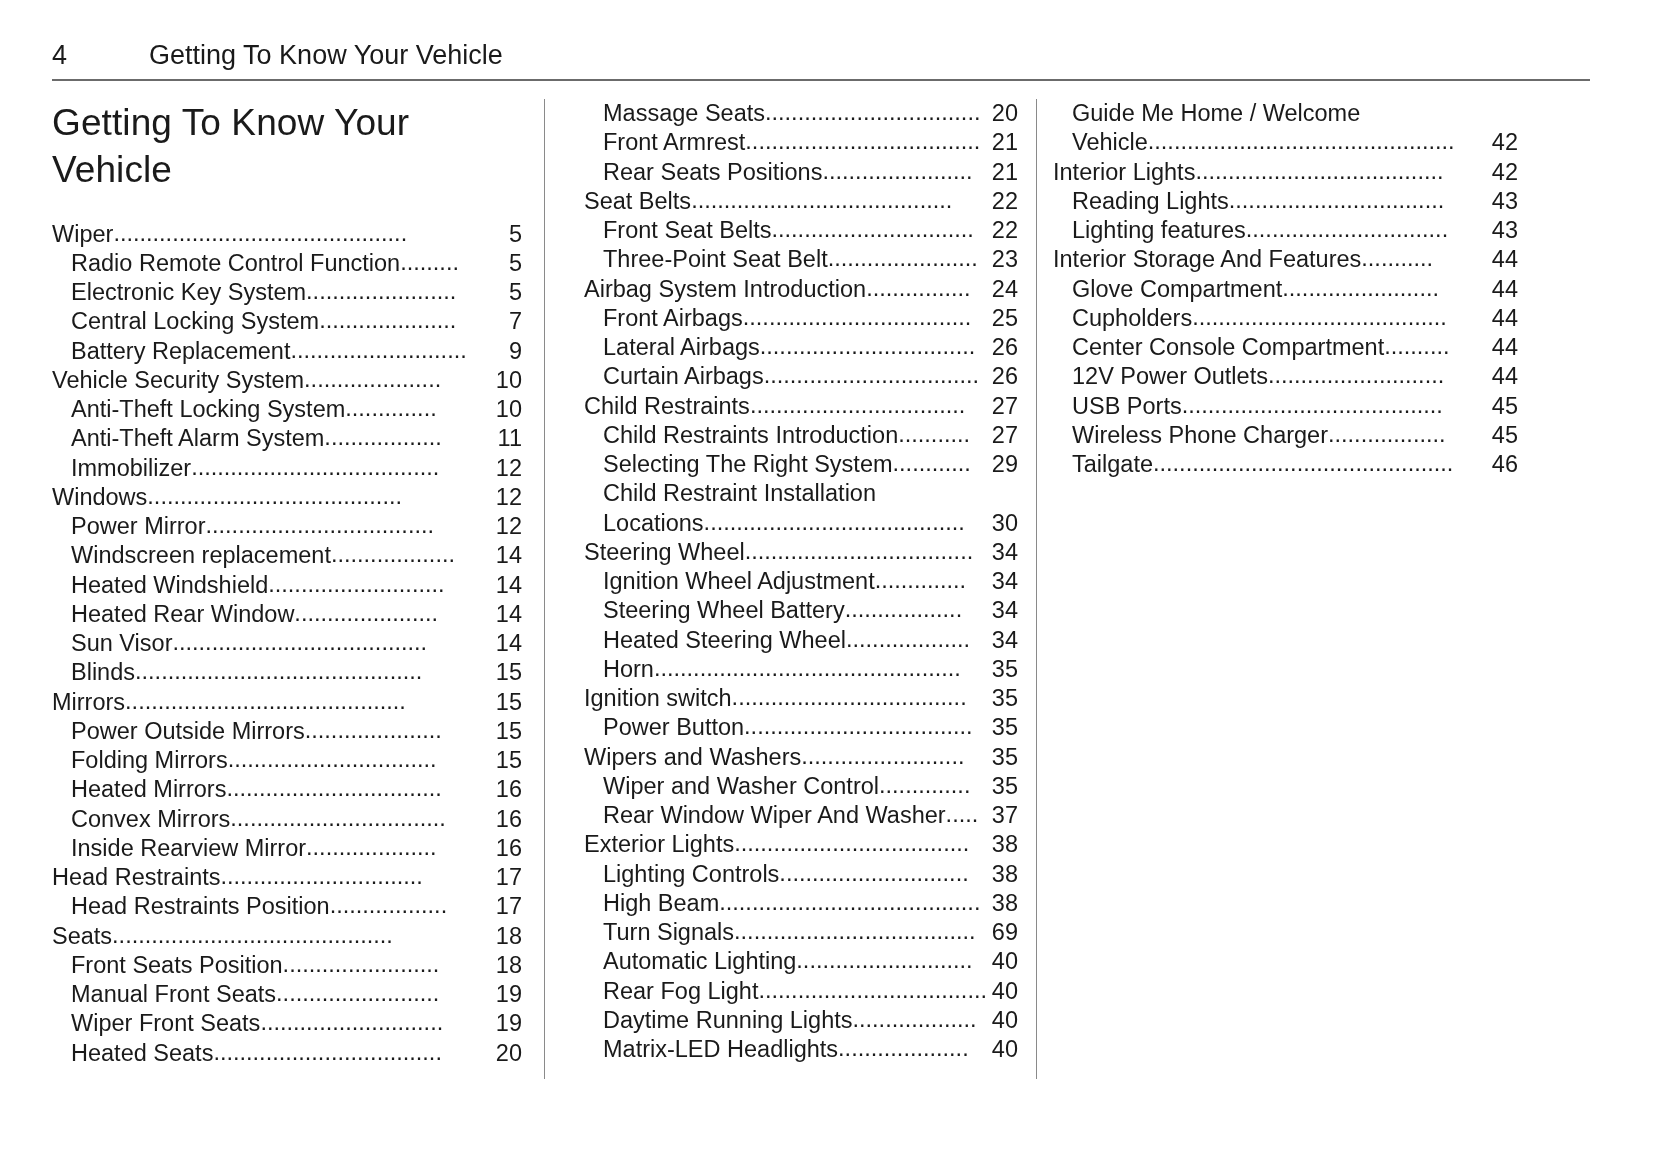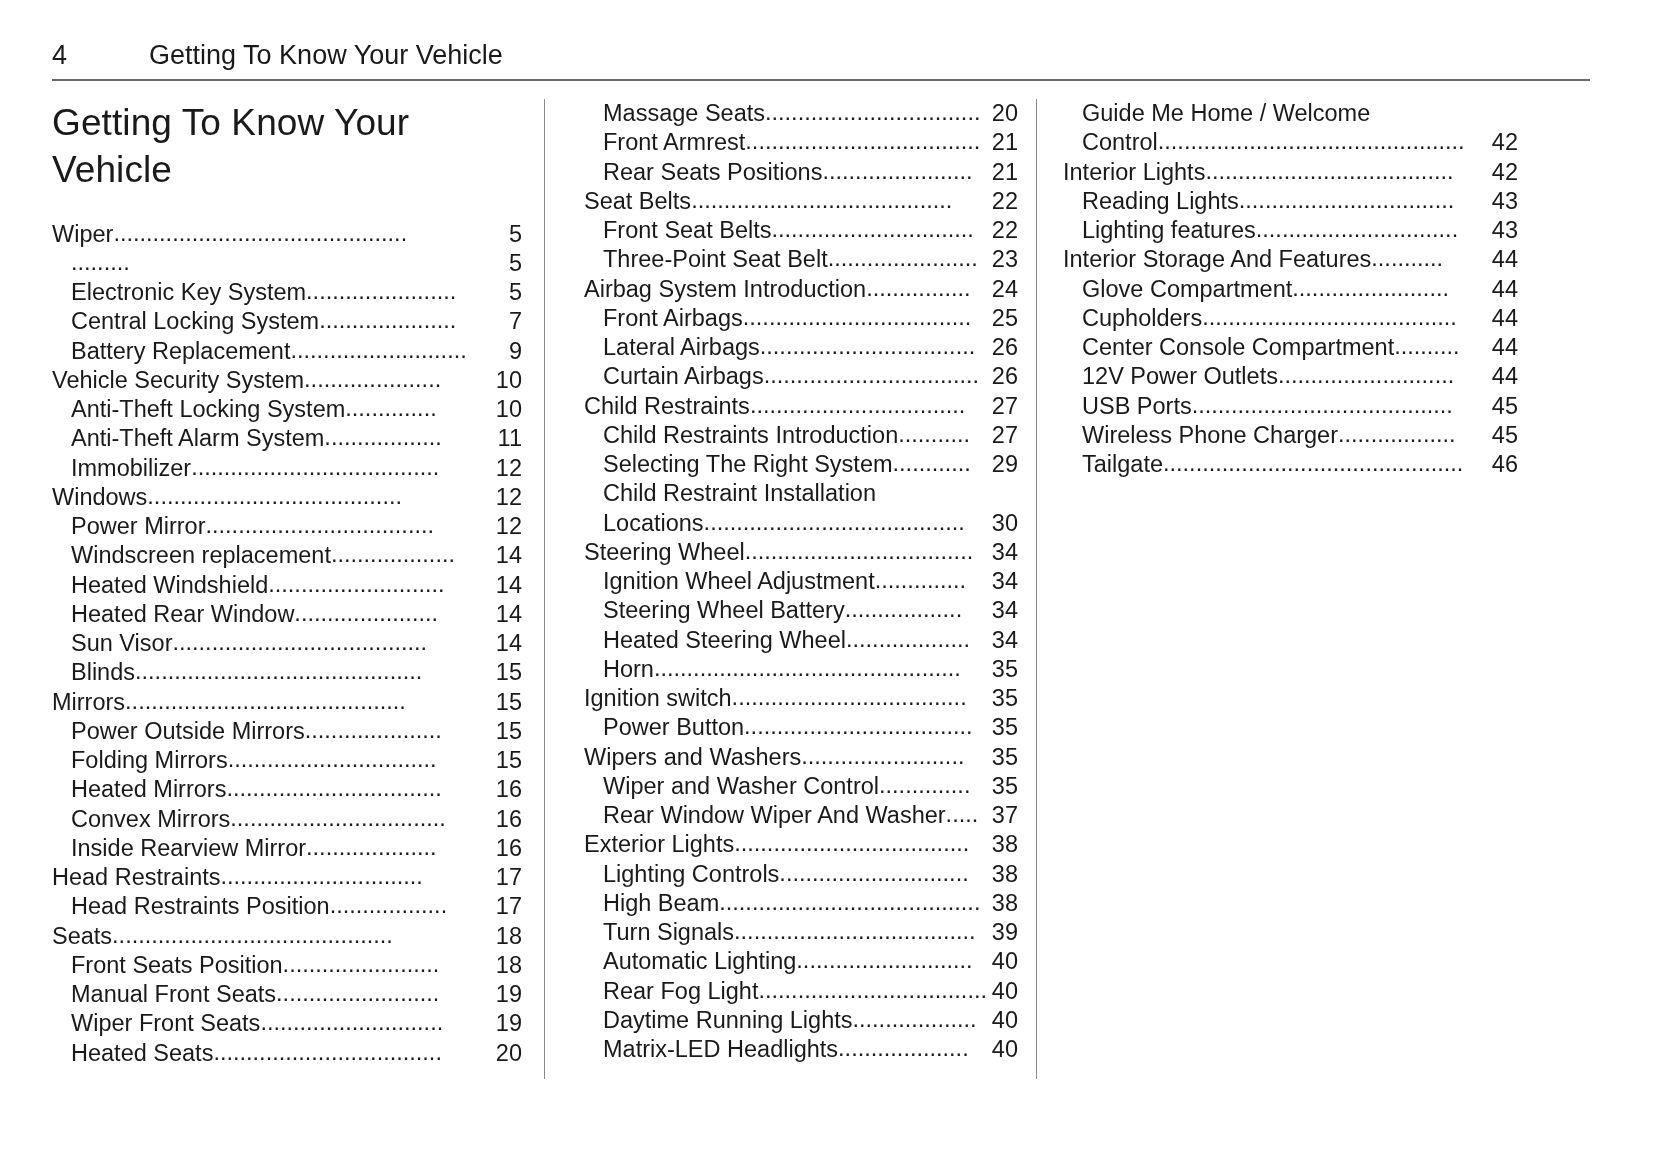--- a/index.html
+++ b/index.html
@@ -44,21 +44,21 @@
     margin-top: 18px;
     height: 980px;
   }
   .col {
     position: relative;
     box-sizing: border-box;
   }
   .col1 { width: 492px; padding-right: 22px; }
   .col2 { width: 492px; padding-left: 39px; padding-right: 18px;
           border-left: 1.5px solid #8a8a8a; }
-  .col3 { width: 492px; padding-left: 26px; padding-right: 10px;
+  .col3 { width: 492px; padding-left: 16px; padding-right: 10px;
           border-left: 1.5px solid #8a8a8a; }
 
   .chapter-title {
     font-size: 37px;
     line-height: 1.28;
     font-weight: normal;
     margin: 0 0 26px 0;
     color: #1a1a1a;
     letter-spacing: 0.1px;
   }
@@ -106,20 +106,21 @@
 
     <div class="col col1">
       <h1 class="chapter-title">Getting To Know Your Vehicle</h1>
       <ul class="toc">
           <li class="entry">
             <span class="e-title">Wiper</span>
             <span class="leader">.............................................</span>
             <span class="page-no">5</span>
           </li>
           <li class="entry lvl2">
+            <span class="e-title">Radio Remote Control Function</span>
             <span class="leader">.........</span>
             <span class="page-no">5</span>
           </li>
           <li class="entry lvl2">
             <span class="e-title">Electronic Key System</span>
             <span class="leader">.......................</span>
             <span class="page-no">5</span>
           </li>
           <li class="entry lvl2">
             <span class="e-title">Central Locking System</span>
@@ -390,21 +391,21 @@
             <span class="page-no">38</span>
           </li>
           <li class="entry lvl2">
             <span class="e-title">High Beam</span>
             <span class="leader">........................................</span>
             <span class="page-no">38</span>
           </li>
           <li class="entry lvl2">
             <span class="e-title">Turn Signals</span>
             <span class="leader">.....................................</span>
-            <span class="page-no">39</span>
+            <span class="page-no">69</span>
           </li>
           <li class="entry lvl2">
             <span class="e-title">Automatic Lighting</span>
             <span class="leader">...........................</span>
             <span class="page-no">40</span>
           </li>
           <li class="entry lvl2">
             <span class="e-title">Rear Fog Light</span>
             <span class="leader">...................................</span>
             <span class="page-no">40</span>
@@ -421,21 +422,21 @@
           </li>
         </ul>
     </div>
 
     <div class="col col3">
       <ul class="toc">
           <li class="entry lvl2 nolead">
             <span class="e-title">Guide Me Home / Welcome</span>
           </li>
           <li class="entry lvl2">
-            <span class="e-title">Control</span>
+            <span class="e-title">Vehicle</span>
             <span class="leader">...............................................</span>
             <span class="page-no">42</span>
           </li>
           <li class="entry">
             <span class="e-title">Interior Lights</span>
             <span class="leader">......................................</span>
             <span class="page-no">42</span>
           </li>
           <li class="entry lvl2">
             <span class="e-title">Reading Lights</span>

